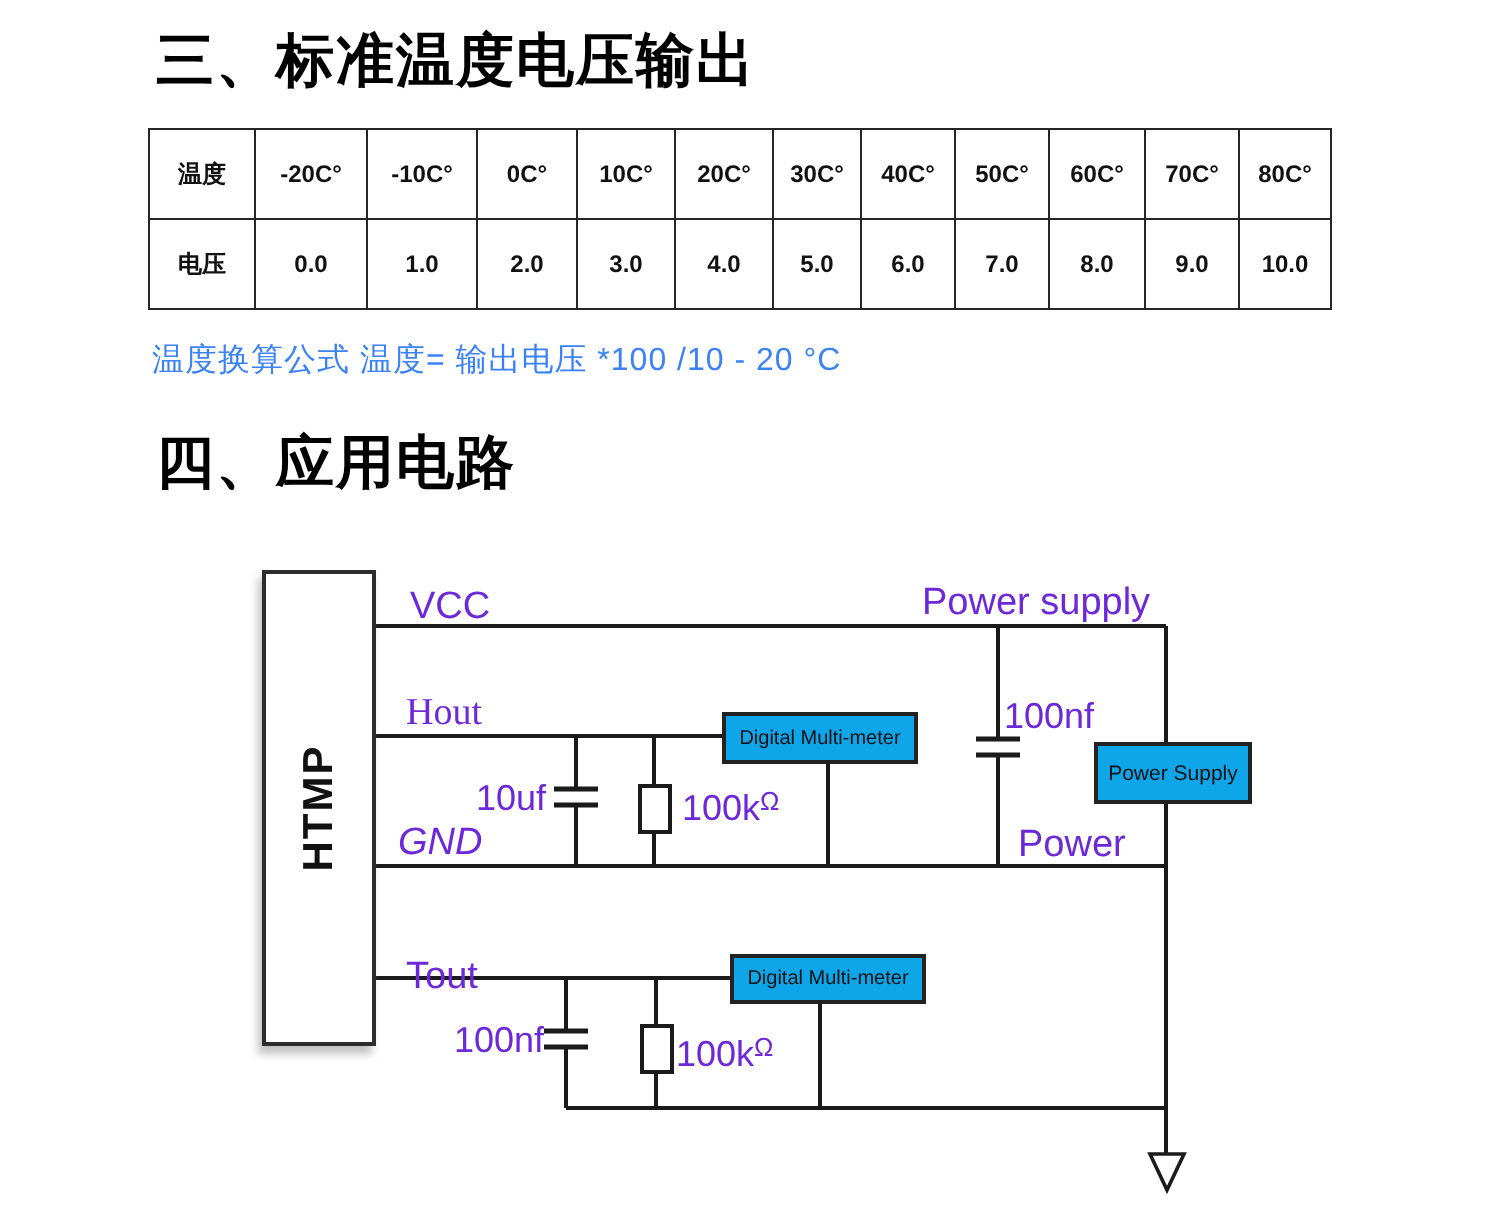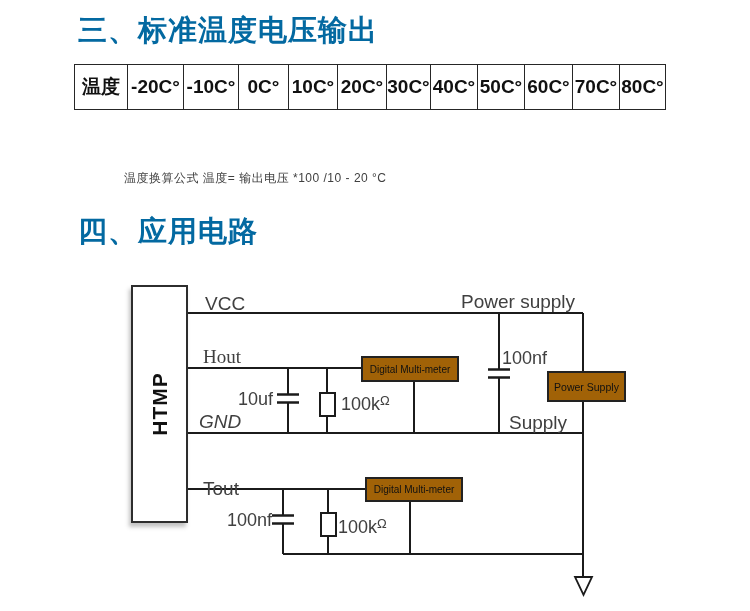--- a/index.html
+++ b/index.html
@@ -2,55 +2,55 @@
 <html><head>
 <meta charset="utf-8">
 <style>
   html,body{margin:0;padding:0;}
   body{
     width:750px;height:611px;position:relative;background:#ffffff;
     font-family:"Liberation Sans",sans-serif;color:#141414;overflow:hidden;
   }
   .abs{position:absolute;}
   .heading{
-    font-size:29px;font-weight:bold;color:#0369a1;letter-spacing:1px;
+    font-size:29px;font-weight:bold;color:#000000;letter-spacing:1px;
     white-space:nowrap;
   }
   
   table.data{
     border-collapse:collapse;table-layout:fixed;width:592px;
   }
   table.data td{
     border:1.5px solid #262626;text-align:center;vertical-align:middle;
-    font-size:19px;font-weight:bold;color:#111;height:44px;padding:0;
+    font-size:12px;font-weight:bold;color:#111;height:44px;padding:0;
     white-space:nowrap;
   }
   .formula{
-    font-size:12px;color:#404040;font-weight:500;white-space:nowrap;letter-spacing:.5px;margin-left:48px;
+    font-size:16px;color:#3b82f6;font-weight:500;white-space:nowrap;letter-spacing:.5px;
   }
   
   .chip{
     left:131px;top:285px;width:57px;height:238px;background:#fff;
     border:2px solid #2d2d2d;box-sizing:border-box;
     box-shadow:-2px 4px 4px rgba(120,120,120,.45);
     display:flex;align-items:center;justify-content:center;
   }
   .chip span{
     transform:rotate(-90deg);font-size:21px;font-weight:bold;letter-spacing:1px;color:#111;
     white-space:nowrap;
   }
   .cbox{
-    background:#a16207;border:2px solid #222;box-sizing:border-box;
+    background:#0ea5e9;border:2px solid #222;box-sizing:border-box;
     display:flex;align-items:center;justify-content:center;
     font-size:10px;color:#111;white-space:nowrap;text-align:center;
   }
   .dmm1{left:361px;top:356px;width:98px;height:26px;}
   .dmm2{left:365px;top:477px;width:98px;height:25px;}
   .psbox{left:547px;top:371px;width:79px;height:31px;font-size:10.5px;}
-  .clabel{font-size:18px;color:#404040;white-space:nowrap;}
+  .clabel{font-size:18px;color:#6d28d9;white-space:nowrap;}
   .clabel.big{font-size:19px;}
   .ohm{font-size:13px;position:relative;top:-5px;}
   svg.wires{left:0;top:0;}
 </style>
 </head>
 <body>
 
 <div class="abs heading" style="left:78px;top:11px;">三、标准温度电压输出</div>
 
 <table class="data abs" style="left:74px;top:64px;">
@@ -75,20 +75,34 @@
       <td>-10C°</td>
       <td>0C°</td>
       <td>10C°</td>
       <td>20C°</td>
       <td>30C°</td>
       <td>40C°</td>
       <td>50C°</td>
       <td>60C°</td>
       <td>70C°</td>
       <td>80C°</td>
+    </tr>
+    <tr>
+      <td>电压</td>
+      <td>0.0</td>
+      <td>1.0</td>
+      <td>2.0</td>
+      <td>3.0</td>
+      <td>4.0</td>
+      <td>5.0</td>
+      <td>6.0</td>
+      <td>7.0</td>
+      <td>8.0</td>
+      <td>9.0</td>
+      <td>10.0</td>
     </tr>
   </tbody>
 </table>
 
 <div class="abs formula" style="left:76px;top:170px;">温度换算公式 温度= 输出电压 *100 /10 - 20 °C</div>
 
 <div class="abs heading" style="left:78px;top:212px;">四、应用电路</div>
 
 <svg class="abs wires" width="750" height="611" viewBox="0 0 750 611">
   <g stroke="#1b1b1b" stroke-width="2" fill="none">
@@ -137,16 +151,16 @@
   <span>Power Supply</span>
 </div>
 
 <div class="abs clabel big" style="left:205px;top:293px;">VCC</div>
 <div class="abs clabel big" style="left:461px;top:291px;">Power supply</div>
 <div class="abs clabel big" style="left:203px;top:346px;font-family:Liberation Serif, serif;">Hout</div>
 <div class="abs clabel" style="left:238px;top:389px;text-align:right;">10uf</div>
 <div class="abs clabel" style="left:341px;top:394px;"><span>100k</span><span class="ohm">Ω</span></div>
 <div class="abs clabel" style="left:502px;top:348px;">100nf</div>
 <div class="abs clabel big" style="left:199px;top:411px;font-style:italic;">GND</div>
-<div class="abs clabel big" style="left:509px;top:412px;">Supply</div>
+<div class="abs clabel big" style="left:509px;top:412px;">Power</div>
 <div class="abs clabel big" style="left:203px;top:478px;">Tout</div>
 <div class="abs clabel" style="left:227px;top:510px;">100nf</div>
 <div class="abs clabel" style="left:338px;top:517px;"><span>100k</span><span class="ohm">Ω</span></div>
 
 </body></html>

